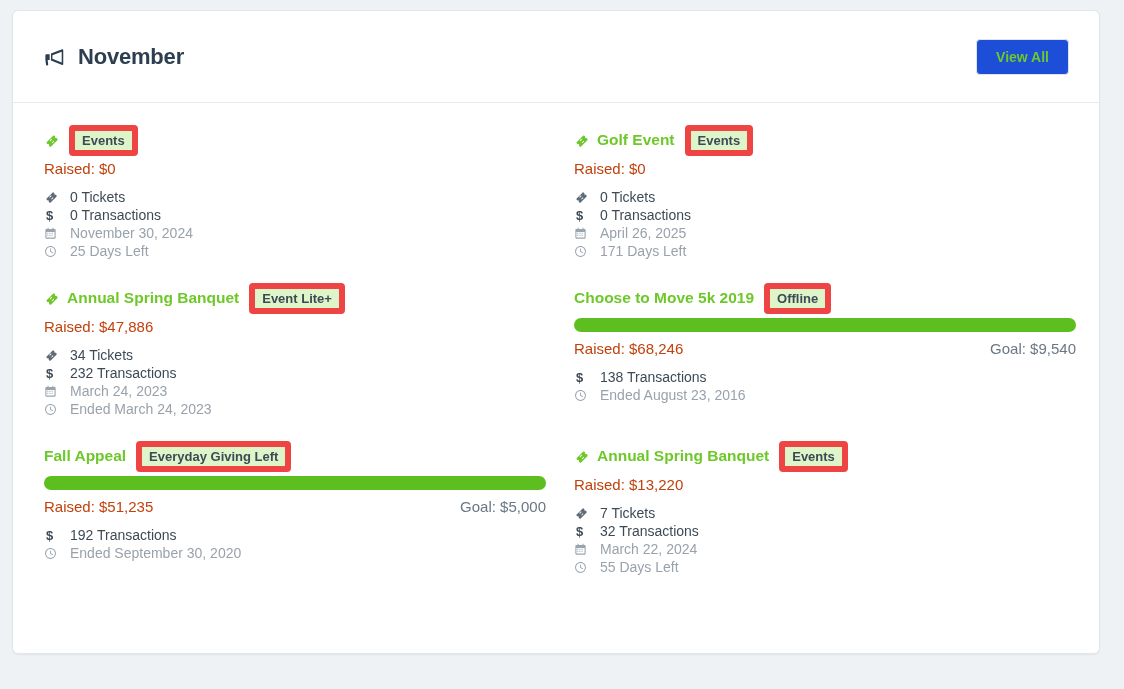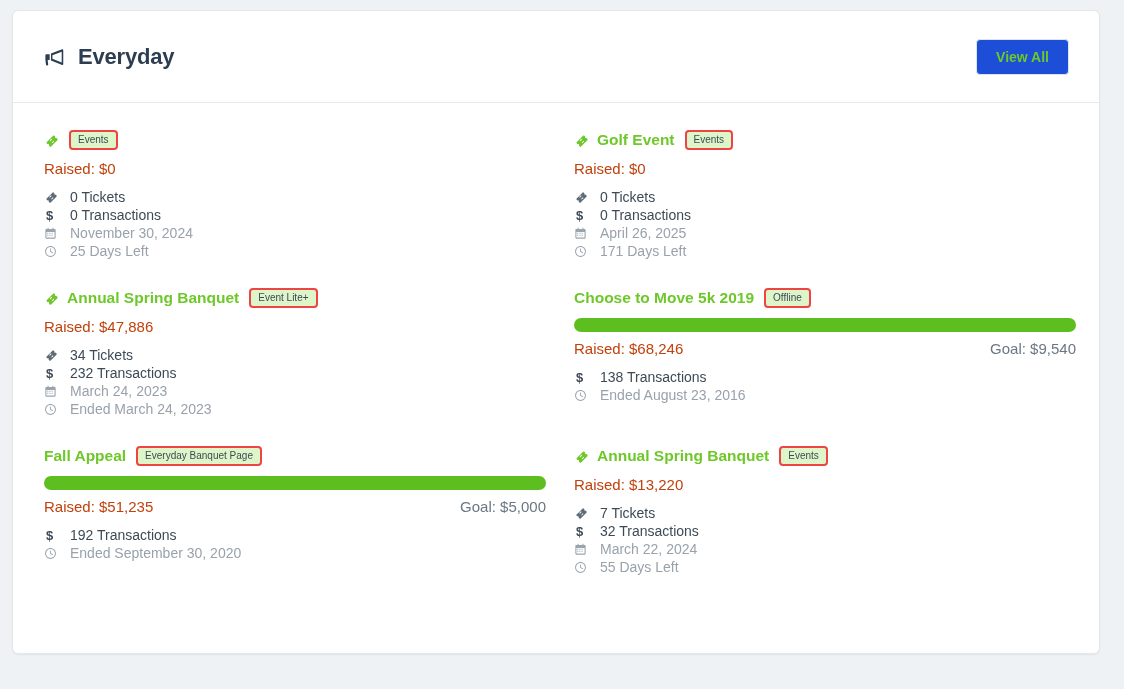--- a/index.html
+++ b/index.html
@@ -115,25 +115,25 @@
   .camp-title {
     font-size: 15.5px;
     font-weight: bold;
     color: #6ec82a;
     white-space: nowrap;
     cursor: pointer;
   }
 
   .badge {
     display: inline-block;
-    font-size: 10px;
-    font-weight: normal;
+    font-size: 13px;
+    font-weight: bold;
     color: #3d4a56;
     background: #ddf5c8;
-    border: 2px solid #ef4444;
+    border: 6px solid #ef4444;
     border-radius: 4px;
     padding: 3px 7px 3px 7px;
     line-height: 1;
     white-space: nowrap;
     margin-left: 2px;
   }
 
   
   .progress-track {
     height: 14px;
@@ -217,21 +217,21 @@
   <div class="card">
 
     <div class="card-header">
       <div class="header-left">
         <span>
           <svg class="bullhorn-icon" viewBox="0 0 24 24" fill="currentColor" aria-hidden="true">
             <path d="M1.5 9.2 C1.5 8.4 2.1 7.8 2.9 7.8 L6.2 7.8 L6.2 14.2 L4.0 14.2 L4.6 19.2 C4.65 19.7 4.3 20.1 3.8 20.1 L3.0 20.1 C2.6 20.1 2.25 19.8 2.2 19.4 L1.55 14.2 C1.5 13.9 1.5 13.6 1.5 13.3 Z"></path>
             <path d="M7.6 7.2 L19.8 2.5 C20.4 2.27 21.0 2.7 21.0 3.3 L21.0 18.7 C21.0 19.3 20.4 19.73 19.8 19.5 L7.6 14.8 Z M9.2 9.1 L9.2 12.9 L19.3 16.8 L19.3 5.2 Z"></path>
           </svg>
         </span>
-        <div class="page-title">Everyday</div>
+        <div class="page-title">November</div>
       </div>
       <button class="view-all-btn">View All</button>
     </div>
 
     <div class="card-body">
       <div class="grid">
           <div class="campaign">
             <div class="camp-title-row">
               <svg class="ticket-icon-title" viewBox="0 0 24 24" fill="currentColor">
                 <path d="M21.4 9.3 L19.9 7.8 C19.4 8.3 18.6 8.3 18.1 7.8 C17.6 7.3 17.6 6.5 18.1 6.0 L16.6 4.5 C16.0 3.9 15.1 3.9 14.5 4.5 L4.5 14.5 C3.9 15.1 3.9 16.0 4.5 16.6 L6.0 18.1 C6.5 17.6 7.3 17.6 7.8 18.1 C8.3 18.6 8.3 19.4 7.8 19.9 L9.3 21.4 C9.9 22.0 10.8 22.0 11.4 21.4 L21.4 11.4 C22.0 10.8 22.0 9.9 21.4 9.3 Z M9.0 12.1 L11.9 9.2 L12.9 10.2 L10.0 13.1 Z M12.3 15.4 L15.2 12.5 L16.2 13.5 L13.3 16.4 Z"></path>
@@ -379,21 +379,21 @@
                     <path d="M12 2 C6.48 2 2 6.48 2 12 C2 17.52 6.48 22 12 22 C17.52 22 22 17.52 22 12 C22 6.48 17.52 2 12 2 Z M12 3.8 C16.53 3.8 20.2 7.47 20.2 12 C20.2 16.53 16.53 20.2 12 20.2 C7.47 20.2 3.8 16.53 3.8 12 C3.8 7.47 7.47 3.8 12 3.8 Z M11.2 6.4 L11.2 12.5 L16.2 15.4 L17.0 14.0 L12.8 11.6 L12.8 6.4 Z"></path>
                   </svg>
                 </span>
                 <span class="stat-text muted">Ended August 23, 2016</span>
               </li>
             </ul>
           </div>
           <div class="campaign">
             <div class="camp-title-row">
               <a class="camp-title">Fall Appeal</a>
-              <span class="badge">Everyday Banquet Page</span>
+              <span class="badge">Everyday Giving Left</span>
             </div>
             <div class="progress-track">
               <div class="progress-fill" style="width: 100%;"></div>
             </div>
             <div class="money-row">
               <div class="raised">Raised: $51,235</div>
               <div class="goal">Goal: $5,000</div>
             </div>
             <ul class="stats">
               <li class="stat-row">

